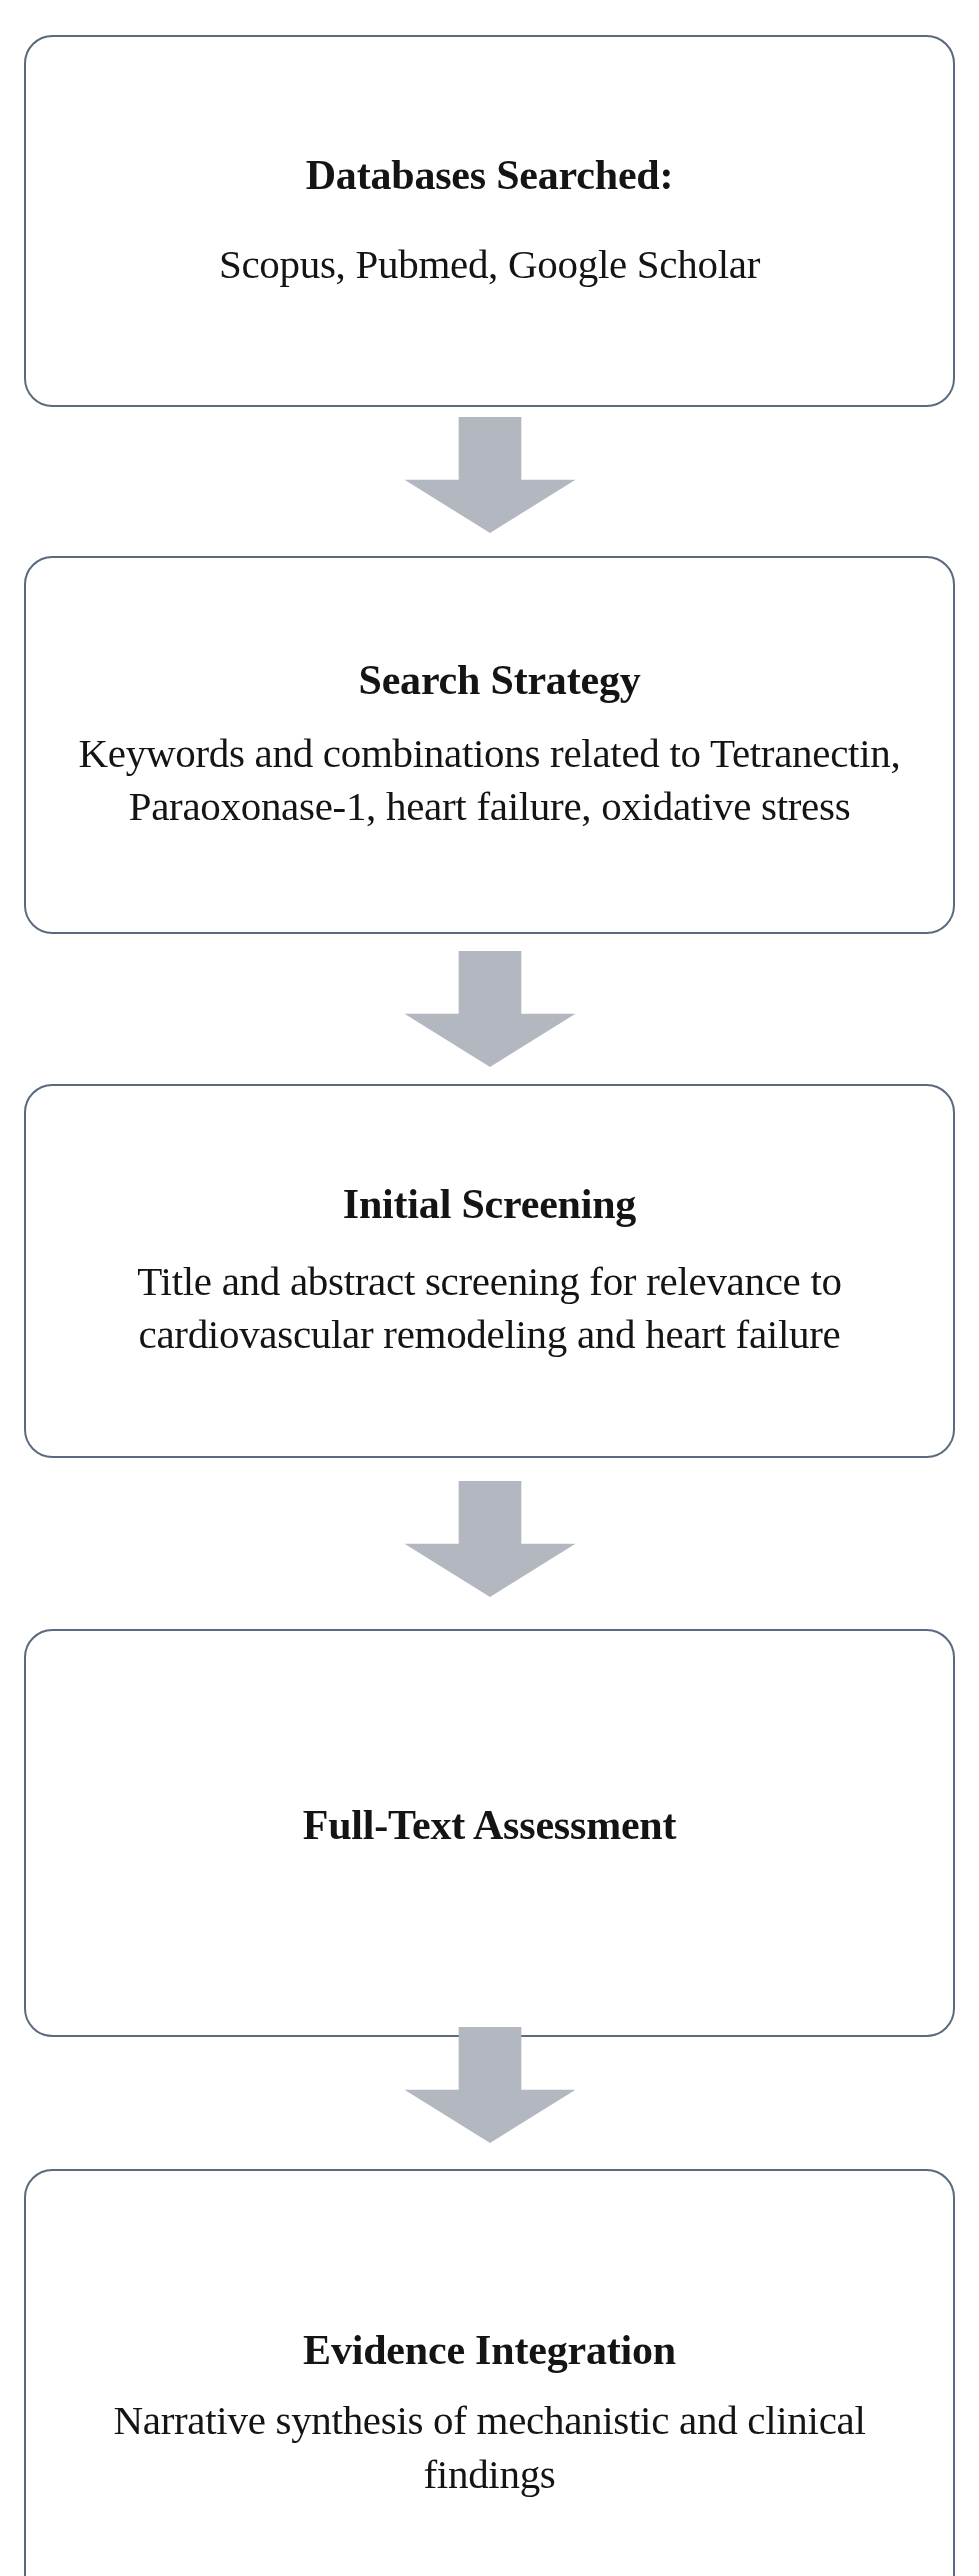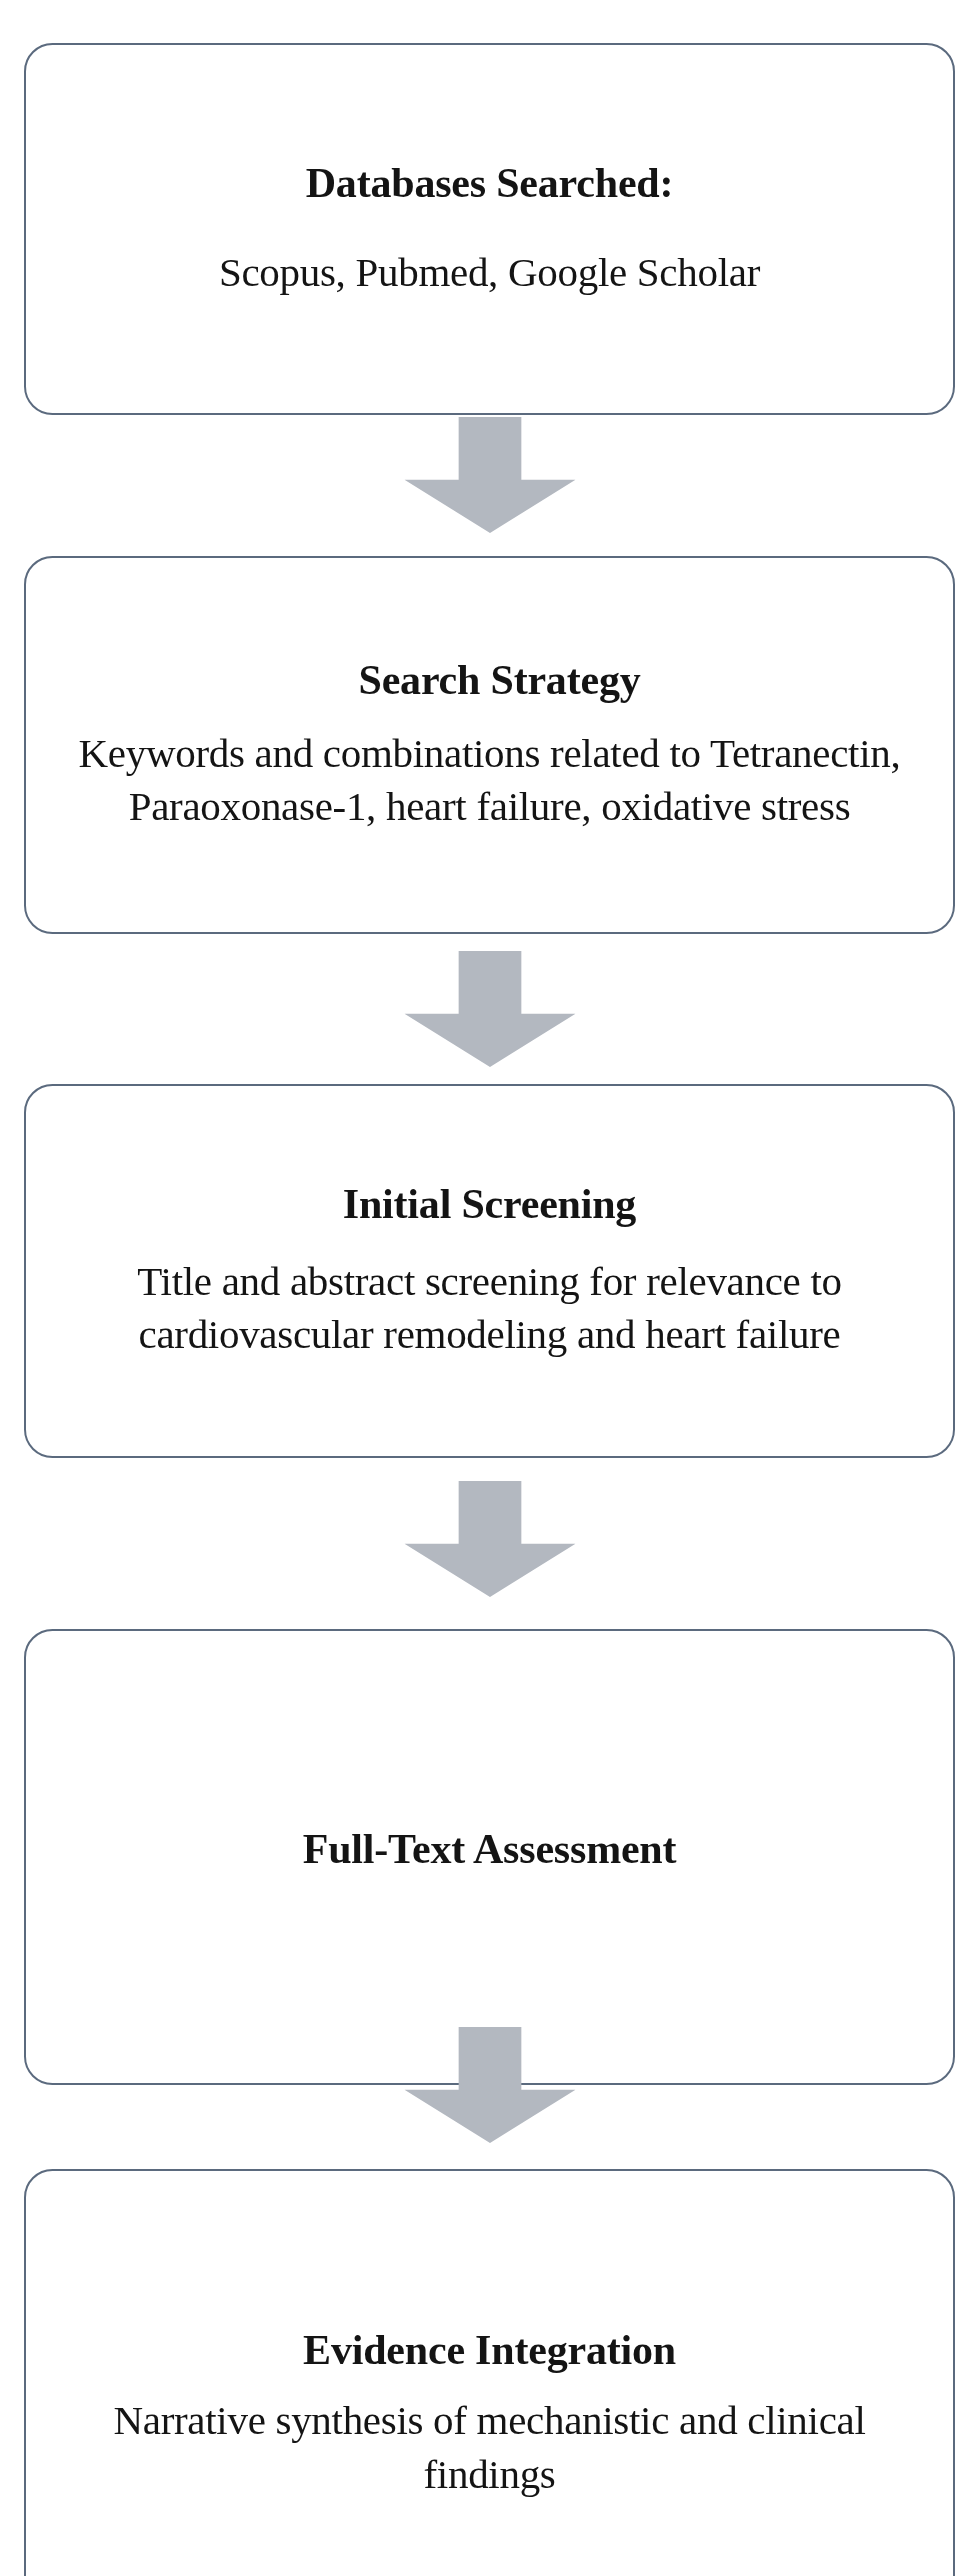--- a/index.html
+++ b/index.html
@@ -47,24 +47,24 @@
   .node-body {
     font-weight: normal;
     font-size: 41px;
     line-height: 1.30;
     color: #141414;
     letter-spacing: -0.3px;
     margin: 0;
     max-width: 853px;
   }
   
-  #box-0 { top: 43px;   height: 372px; gap: 12px; }
+  #box-0 { top: 35px;   height: 372px; gap: 12px; }
   #box-1 { top: 556px;  height: 378px; }
   #box-2 { top: 1084px; height: 374px; }
-  #box-3 { top: 1629px; height: 456px; }
+  #box-3 { top: 1629px; height: 408px; }
   #box-4 { top: 2169px; height: 489px; }
 
   #box-0 .node-title { margin-bottom: 25px; }
   #box-1 .node-title { margin-bottom: 21px; margin-left: 20px; }
   #box-2 .node-title { margin-bottom: 25px; }
   #box-3 .node-title { margin-bottom: 15px; }
   #box-4 .node-title { margin-bottom: 19px; }
 
   .connector-arrow {
     position: absolute;

